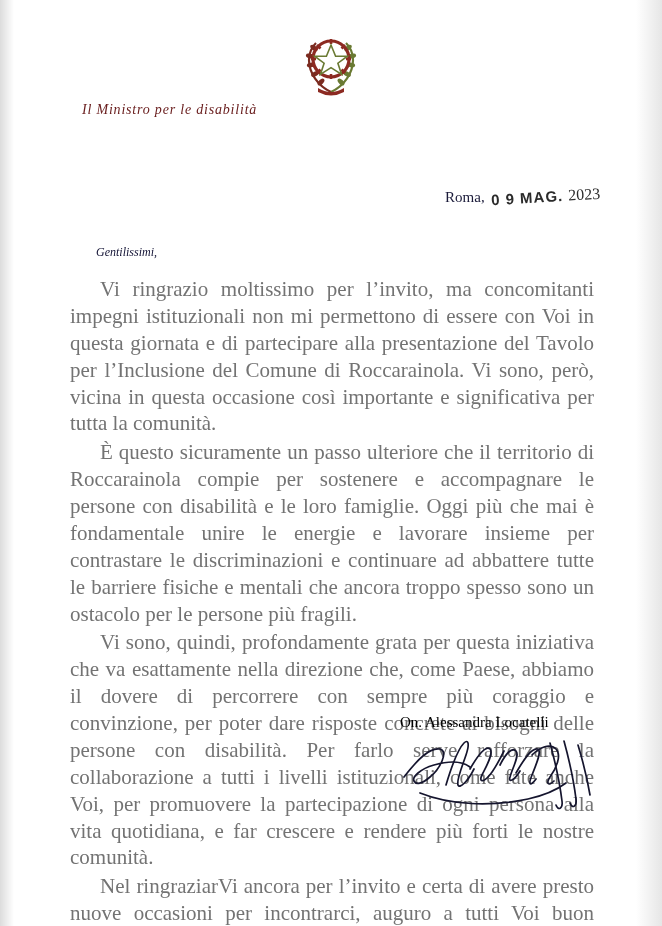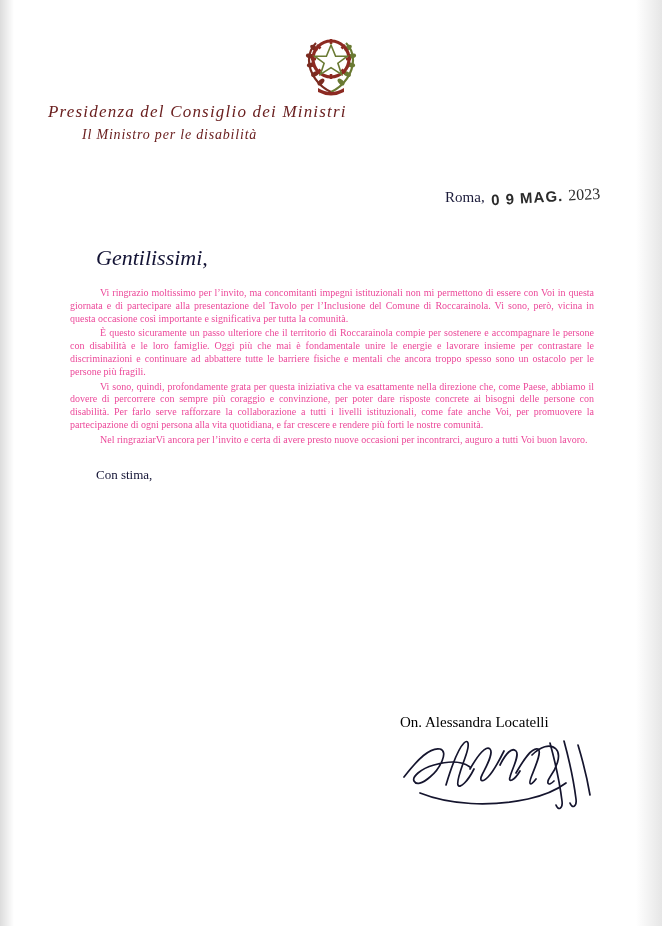--- a/index.html
+++ b/index.html
@@ -106,30 +106,30 @@
 
   .body {
     position: absolute;
     top: 245px;
     left: 70px;
     width: 524px;
     color: #131335;
   }
   .salutation {
     font-style: italic;
-    font-size: 22px;
+    font-size: 12px;
     margin: 0 0 16px 26px;
   }
   .para {
     margin: 0 0 2px 0;
     text-indent: 30px;
     text-align: justify;
-    font-size: 10px;
+    font-size: 21px;
     line-height: 1.28;
-    color: #ec4899;
+    color: #737373;
   }
   .closing {
     margin: 20px 0 0 26px;
     font-size: 13px;
   }
 
   .signature-block {
     position: absolute;
     top: 714px;
     left: 400px;
@@ -186,21 +186,20 @@
           <line x1="17" y1="19" x2="20.5" y2="22.5"></line>
           <line x1="41.5" y1="43.5" x2="45" y2="47"></line>
           <line x1="45" y1="19" x2="41.5" y2="22.5"></line>
           <line x1="20.5" y1="43.5" x2="17" y2="47"></line>
         </g>
 
         <path d="M31 19 L35.6 30.2 L47.4 30.2 L37.9 37.2 L41.6 48.4 L31 41.6 L20.4 48.4 L24.1 37.2 L14.6 30.2 L26.4 30.2 Z" fill="#ffffff" stroke="#6a7a33" stroke-width="1.6"></path>
       </svg>
     </div>
     <div class="letterhead-lines">
-      <div class="lh-line1">Presidenza del Consiglio dei Ministri</div>
       <div class="lh-line2">Il Ministro per le disabilità</div>
     </div>
   </div>
 
   <div class="dateline">
     <span class="city">Roma,</span><span class="stamp"><span>0 9 MAG.</span> <span class="yr">2023</span></span>
   </div>
 
   <div class="body">
     <div class="salutation">Gentilissimi,</div>

